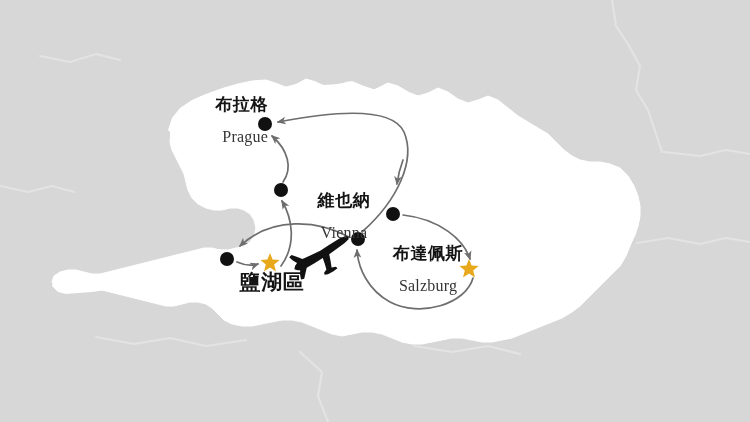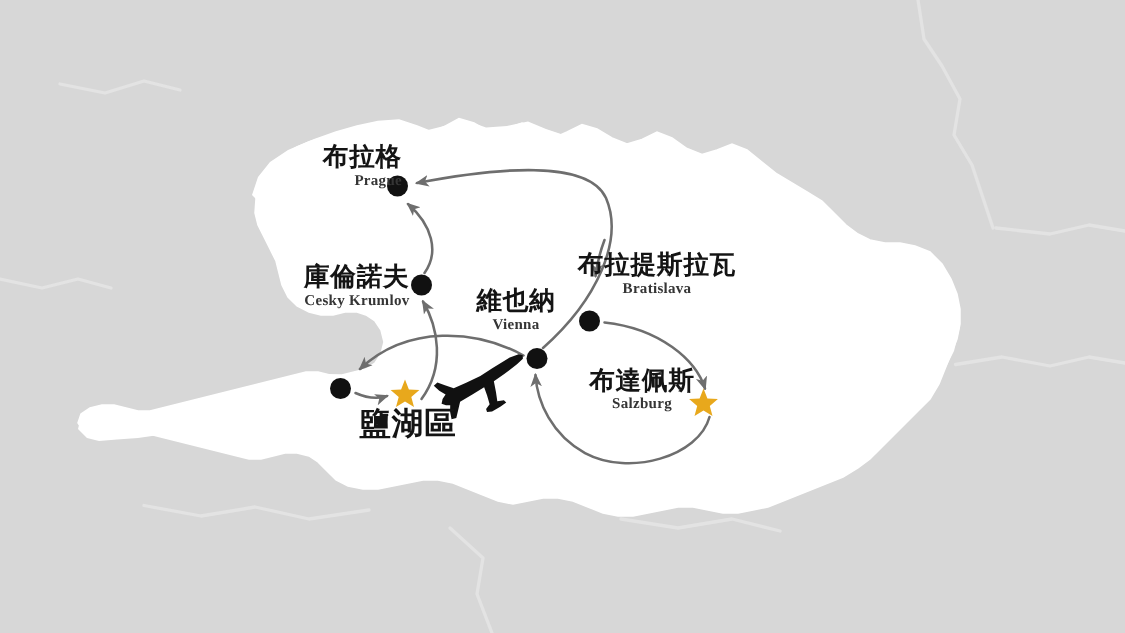--- a/index.html
+++ b/index.html
@@ -35,25 +35,25 @@
     display: block;
     font-family: "Liberation Serif", "DejaVu Serif", serif;
     font-size: 17px;
     font-weight: 700;
     letter-spacing: 0.6px;
     color: #141414;
   }
   .city-label .en {
     display: block;
     font-family: "Liberation Serif", "DejaVu Serif", serif;
-    font-size: 10px;
-    font-weight: 700;
+    font-size: 16px;
+    font-weight: 400;
     letter-spacing: 0.2px;
     color: #353535;
-    margin-top: 3px;
+    margin-top: 16px;
   }
   .city-label.only-cn .cn {
     font-size: 21px;
   }
 </style>
 </head>
 <body>
 
 <div id="map-root" style="background: #0ea5e9;">
 
@@ -182,38 +182,30 @@
                L 475 277.4 L 469 273.6 L 463 277.4 L 464.8 270.6
                L 459.4 266 L 466.4 265.6 Z"></path>
     </g>
   </svg>
 
   <div class="city-label" style="left:158px; top:96px; width:110px; text-align:right;">
     <span class="cn">布拉格</span>
     <span class="en">Prague</span>
   </div>
 
-  <div class="city-label" style="left:133px; top:176px; width:140px; text-align:right;">
-    <span class="cn">庫倫諾夫</span>
-    <span class="en">Cesky Krumlov</span>
-  </div>
 
 
   <div class="city-label only-cn" style="left:239px; top:272px; width:66px; text-align:center;">
     <span class="cn">鹽湖區</span>
   </div>
 
   <div class="city-label" style="left:311px; top:192px; width:66px; text-align:center;">
     <span class="cn">維也納</span>
     <span class="en">Vienna</span>
   </div>
 
-  <div class="city-label" style="left:379px; top:168px; width:118px; text-align:center;">
-    <span class="cn">布拉提斯拉瓦</span>
-    <span class="en">Bratislava</span>
-  </div>
 
   <div class="city-label" style="left:384px; top:245px; width:88px; ">
     <span class="cn">布達佩斯</span>
     <span class="en">Salzburg</span>
   </div>
 
 </div>
 
 </body></html>

